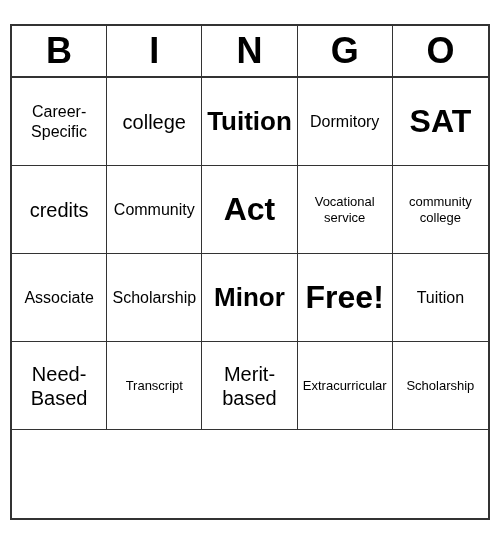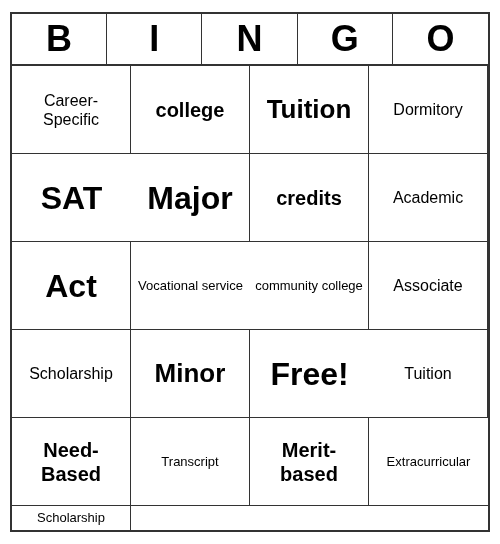--- a/index.html
+++ b/index.html
@@ -27,21 +27,21 @@
       font-size: 36px;
       font-weight: bold;
       padding: 4px 0;
       border-right: 1px solid #333;
     }
     .bingo-header-cell:last-child {
       border-right: none;
     }
     .bingo-grid {
       display: grid;
-      grid-template-columns: repeat(4, 1fr);
+      grid-template-columns: repeat(5, 1fr);
       grid-template-rows: repeat(5, 88px);
     }
     .bingo-cell {
       border-right: 1px solid #333;
       border-bottom: 1px solid #333;
       display: flex;
       align-items: center;
       justify-content: center;
       text-align: center;
       padding: 4px;
@@ -51,21 +51,21 @@
       border-right: none;
     }
     .bingo-cell:nth-child(n+21) {
       border-bottom: none;
     }
     .cell-text {
       line-height: 1.2;
     }
     .size-xl { font-size: 32px; font-weight: bold; }
     .size-lg { font-size: 26px; font-weight: bold; }
-    .size-md { font-size: 20px; font-weight: bold; }
+    .size-md { font-size: 20px; font-weight: normal; }
     .size-sm { font-size: 16px; }
     .size-xs { font-size: 13px; }
   </style>
 </head>
 <body>
 
 <div class="bingo-card">
   <div class="bingo-header">
   <div class="bingo-header-cell">B</div>
       <div class="bingo-header-cell">I</div>
@@ -83,27 +83,24 @@
       <div class="bingo-cell">
         <span class="cell-text size-lg">Tuition</span>
       </div>
       <div class="bingo-cell">
         <span class="cell-text size-sm">Dormitory</span>
       </div>
       <div class="bingo-cell">
         <span class="cell-text size-xl">SAT</span>
       </div>
       <div class="bingo-cell">
-        <span class="cell-text size-xl">Major</span>
-      </div>
-      <div class="bingo-cell">
         <span class="cell-text size-md">credits</span>
       </div>
       <div class="bingo-cell">
-        <span class="cell-text size-sm">Academic</span>
+        <span class="cell-text size-sm">Community</span>
       </div>
       <div class="bingo-cell">
         <span class="cell-text size-xl">Act</span>
       </div>
       <div class="bingo-cell">
         <span class="cell-text size-xs">Vocational service</span>
       </div>
       <div class="bingo-cell">
         <span class="cell-text size-xs">community college</span>
       </div>

